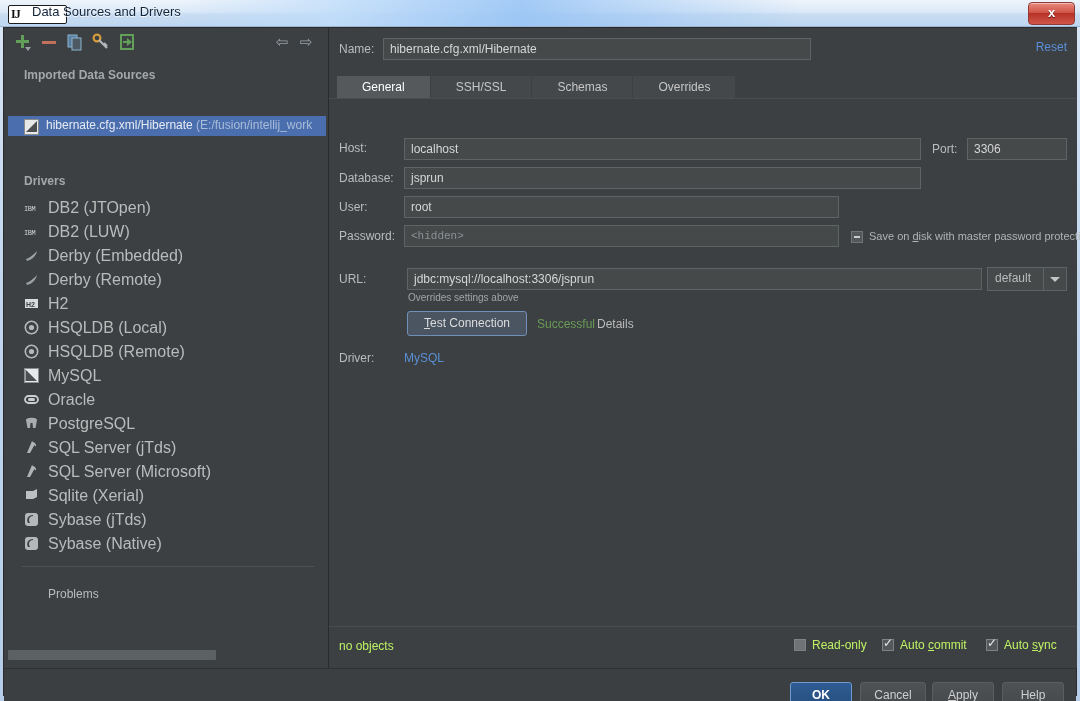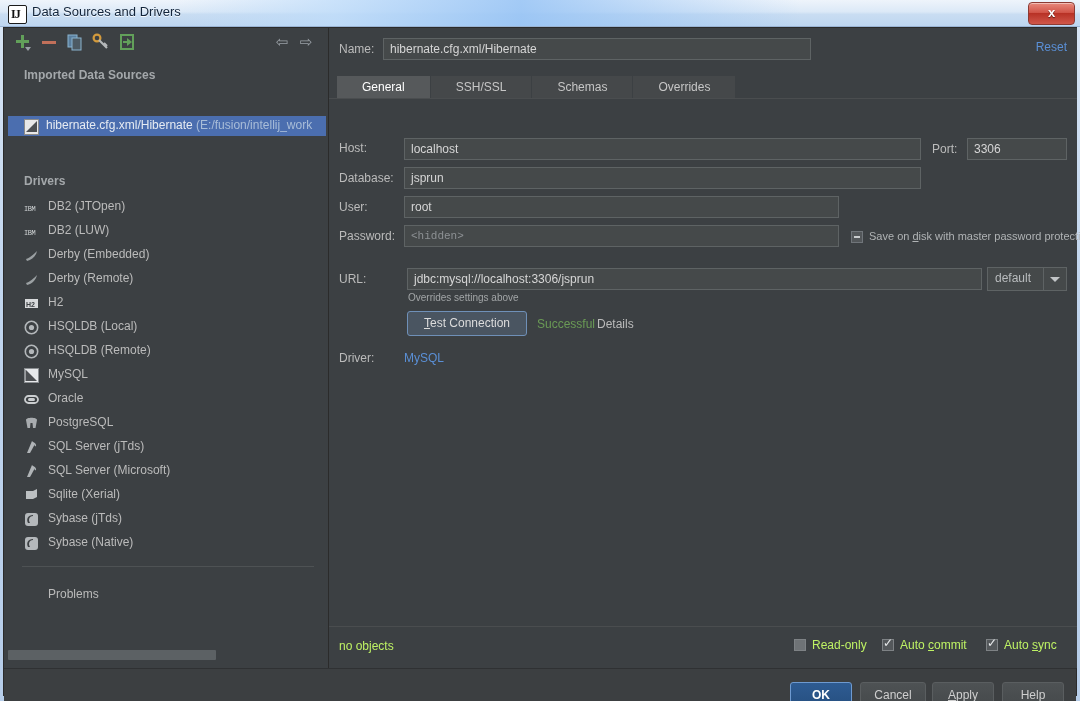--- a/index.html
+++ b/index.html
@@ -24,21 +24,21 @@
     border-bottom: 1px solid #9ab4d4;
     box-sizing: border-box;
   }
   #titlebar .glow {
     position: absolute; left: 180px; top: 0; width: 620px; height: 26px;
     background: linear-gradient(to right, rgba(255,255,255,0) 0%, rgba(190,220,250,0.75) 25%, rgba(150,195,245,0.85) 55%, rgba(255,255,255,0) 100%);
     pointer-events: none;
   }
   #app-icon {
     position: absolute; left: 8px; top: 5px; width: 17px; height: 17px;
-    background: #ffffff; border: 1px solid #1b1b1b; border-radius: 2px;
+    background: #ffffff; border: 1px solid #1b1b1b; border-radius: 2px; padding-left: 40px;
   }
   #app-icon .glyph {
     position: absolute; left: 2px; top: 1px;
     font-size: 12px; font-weight: bold; color: #111; line-height: 14px;
     letter-spacing: -1px; font-family: "Liberation Serif", serif;
   }
   #window-title {
     position: absolute; left: 32px; top: 4px;
     font-size: 13px; color: #12243a;
     text-shadow: 0 1px 0 rgba(255,255,255,0.85);
@@ -114,21 +114,21 @@
 
   .driver-item {
     position: absolute; left: 4px; width: 316px; height: 24px;
     cursor: pointer;
   }
   .driver-item .dicon {
     position: absolute; left: 16px; top: 4px; width: 15px; height: 15px;
   }
   .driver-item .dlabel {
     position: absolute; left: 40px; top: 3px;
-    font-size: 12px; color: #bbbbbb; white-space: nowrap;
+    font-size: 16px; color: #bbbbbb; white-space: nowrap;
   }
 
   #separator {
     position: absolute; left: 18px; top: 538px; width: 292px; height: 1px;
     background: #4e5254;
   }
   #problems-item {
     position: absolute; left: 44px; top: 559px;
     font-size: 12px; color: #bbbbbb; cursor: pointer;
   }

